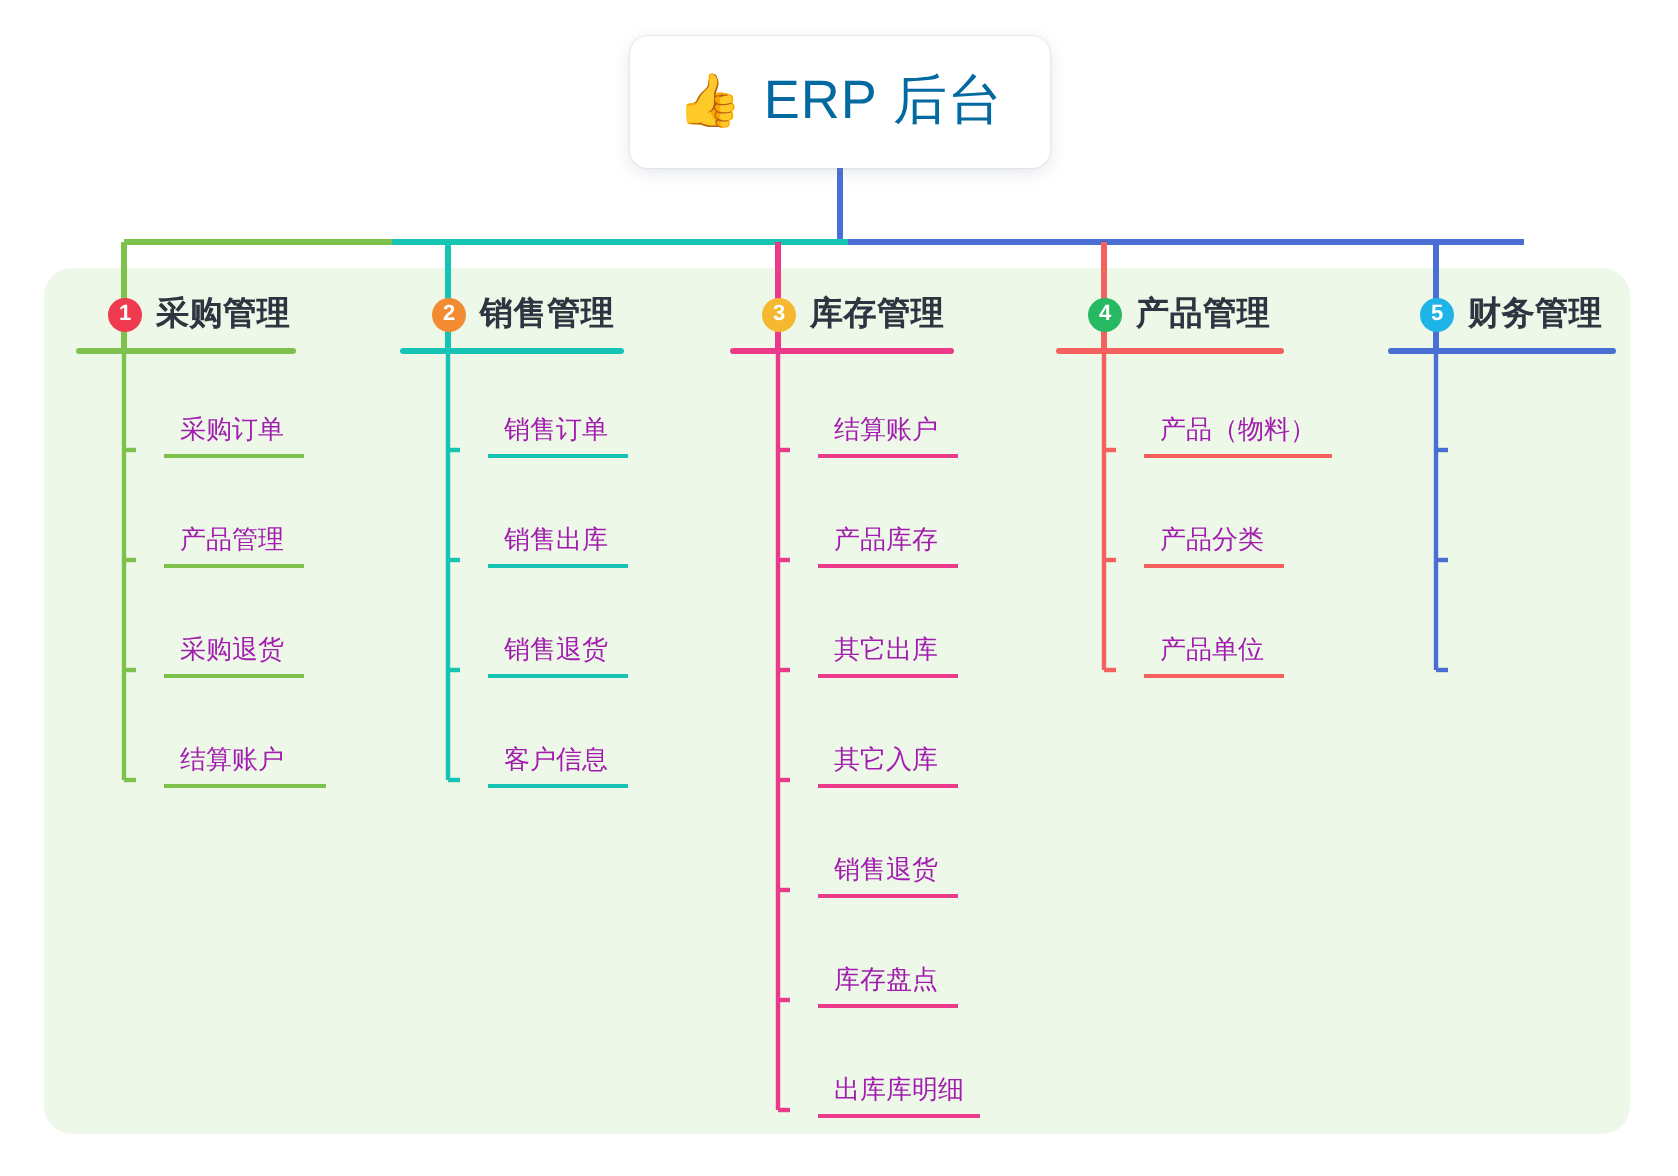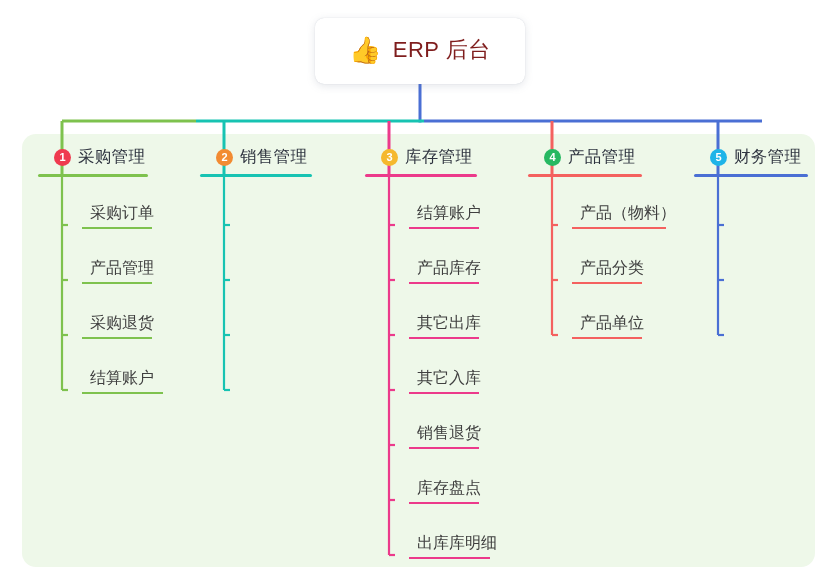--- a/index.html
+++ b/index.html
@@ -41,22 +41,22 @@
     align-items: center;
     gap: 11px;
     transform: translateY(-1px);
   }
   .thumb-emoji {
     font-size: 26px;
     line-height: 1;
     display: inline-block;
   }
   #root-title {
-    font-size: 22px;
-    color: #7f1d1d;
+    font-size: 27px;
+    color: #0369a1;
     letter-spacing: 0.5px;
     white-space: nowrap;
   }
 
   
   #panel {
     position: absolute;
     left: 22px;
     top: 134px;
     width: 793px;
@@ -96,42 +96,43 @@
     line-height: 17px;
     text-align: center;
     font-weight: bold;
     flex: 0 0 auto;
   }
   .branch-title {
     font-size: 16.5px;
     color: #2f3440;
     white-space: nowrap;
     letter-spacing: 0.3px;
+    font-weight: bold;
   }
   .branch-rule {
     margin-top: 6px;
     height: 3px;
     border-radius: 1.5px;
   }
 
   .leaf-list {
     position: relative;
     margin-top: 0;
     padding-left: 24px;
   }
   .leaf {
     height: 55px;
     position: relative;
   }
   .leaf-label {
     position: absolute;
     left: 28px;
     bottom: 8px;
-    font-size: 16px;
-    color: #404040;
+    font-size: 13px;
+    color: #a21caf;
     white-space: nowrap;
     text-align: right;
   }
   .leaf-rule {
     position: absolute;
     left: 20px;
     bottom: 3px;
     height: 1.6px;
     width: 82px;
   }
@@ -213,20 +214,38 @@
             <span class="leaf-rule" style="background: rgb(126, 194, 78); width: 81px;"></span>
           </div>
         </div>
       </div>
       <div class="branch" style="left: 200px;">
         <div class="branch-head">
           <span class="badge" style="background: rgb(242, 139, 50);">2</span>
           <span class="branch-title">销售管理</span>
         </div>
         <div class="branch-rule" style="background: rgb(23, 195, 178); width: 112px;"></div>
+        <div class="leaf-list">
+          <div class="leaf">
+            <span class="leaf-label">销售订单</span>
+            <span class="leaf-rule" style="background: rgb(23, 195, 178); width: 70px;"></span>
+          </div>
+          <div class="leaf">
+            <span class="leaf-label">销售出库</span>
+            <span class="leaf-rule" style="background: rgb(23, 195, 178); width: 70px;"></span>
+          </div>
+          <div class="leaf">
+            <span class="leaf-label">销售退货</span>
+            <span class="leaf-rule" style="background: rgb(23, 195, 178); width: 70px;"></span>
+          </div>
+          <div class="leaf">
+            <span class="leaf-label">客户信息</span>
+            <span class="leaf-rule" style="background: rgb(23, 195, 178); width: 70px;"></span>
+          </div>
+        </div>
       </div>
       <div class="branch" style="left: 365px;">
         <div class="branch-head">
           <span class="badge" style="background: rgb(245, 184, 46);">3</span>
           <span class="branch-title">库存管理</span>
         </div>
         <div class="branch-rule" style="background: rgb(236, 58, 139); width: 112px;"></div>
         <div class="leaf-list">
           <div class="leaf">
             <span class="leaf-label">结算账户</span>

